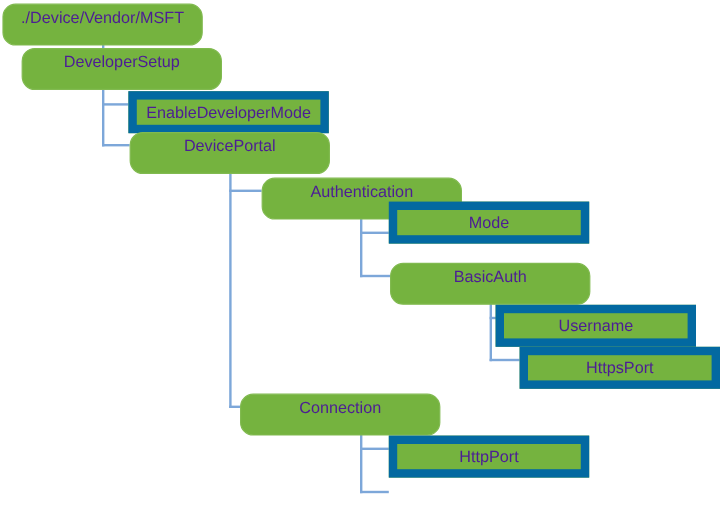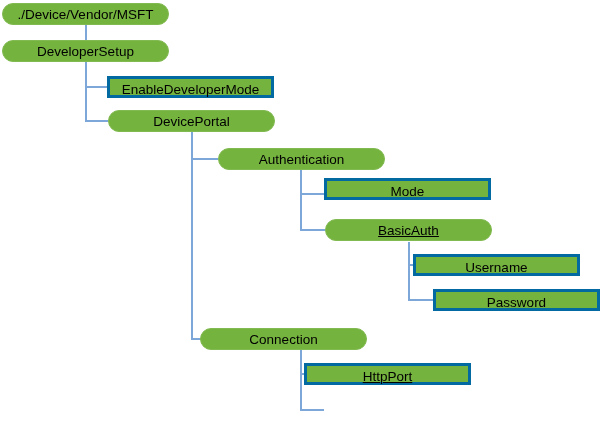--- a/index.html
+++ b/index.html
@@ -11,56 +11,56 @@
     position: relative;
     width: 601px;
     height: 428px;
     background: #ffffff;
     font-family: "Liberation Sans", sans-serif;
     overflow: hidden;
   }
   .node {
     position: absolute;
     width: 167px;
-    height: 22px;
+    height: 35px;
     background: #75b33f;
-    color: #000000;
+    color: #4c1d95;
     font-size: 13.5px;
     line-height: 22px;
     text-align: center;
     box-sizing: border-box;
     white-space: nowrap;
   }
   .node.pill {
     border-radius: 11px;
     border: 1px solid #81ba50;
   }
   .node.rect {
     border-radius: 0;
-    border: 3px solid #0369a1;
+    border: 7px solid #0369a1;
   }
   .conn {
     position: absolute;
     background: #7da7d9;
   }
   .conn.v { width: 2px; }
   .conn.h { height: 2px; }
 
   
   #n0  { left: 2px;   top: 3px;   }
-  #n1  { left: 2px;   top: 40px;  }
+  #n1  { left: 18px;   top: 40px;  }
   #n2  { left: 107px; top: 76px;  }
   #n3  { left: 108px; top: 110px; }
   #n4  { left: 218px; top: 148px; }
-  #n5  { left: 324px; top: 178px; }
-  #n6  { left: 325px; top: 219px; text-decoration: underline; }
+  #n5  { left: 324px; top: 168px; }
+  #n6  { left: 325px; top: 219px; }
   #n7  { left: 413px; top: 254px; }
   #n8  { left: 433px; top: 289px; }
   #n9  { left: 200px; top: 328px; }
-  #n10 { left: 304px; top: 363px; text-decoration: underline; }
+  #n10 { left: 324px; top: 363px; }
   #n11 { left: 324px; top: 399px; }
 
   
   #c1  { left: 85px;  top: 25px;  height: 15px; }  
   #c2  { left: 85px;  top: 62px;  height: 60px; }  
   #c3  { left: 85px;  top: 86px;  width: 22px;  }  
   #c4  { left: 85px;  top: 120px; width: 23px;  }  
   #c5  { left: 191px; top: 132px; height: 208px; } 
   #c6  { left: 191px; top: 158px; width: 27px;  }  
   #c7  { left: 191px; top: 338px; width: 27px;  }  
@@ -97,17 +97,17 @@
   <div class="conn h" id="c16"></div>
 
   <div class="node pill" id="n0">./Device/Vendor/MSFT</div>
   <div class="node pill" id="n1">DeveloperSetup</div>
   <div class="node rect" id="n2">EnableDeveloperMode</div>
   <div class="node pill" id="n4">Authentication</div>
   <div class="node pill" id="n3">DevicePortal</div>
   <div class="node rect" id="n5">Mode</div>
   <div class="node pill" id="n6">BasicAuth</div>
   <div class="node rect" id="n7">Username</div>
-  <div class="node rect" id="n8">Password</div>
+  <div class="node rect" id="n8">HttpsPort</div>
   <div class="node pill" id="n9">Connection</div>
   <div class="node rect" id="n10">HttpPort</div>
 
 </div>
 
 </body></html>

